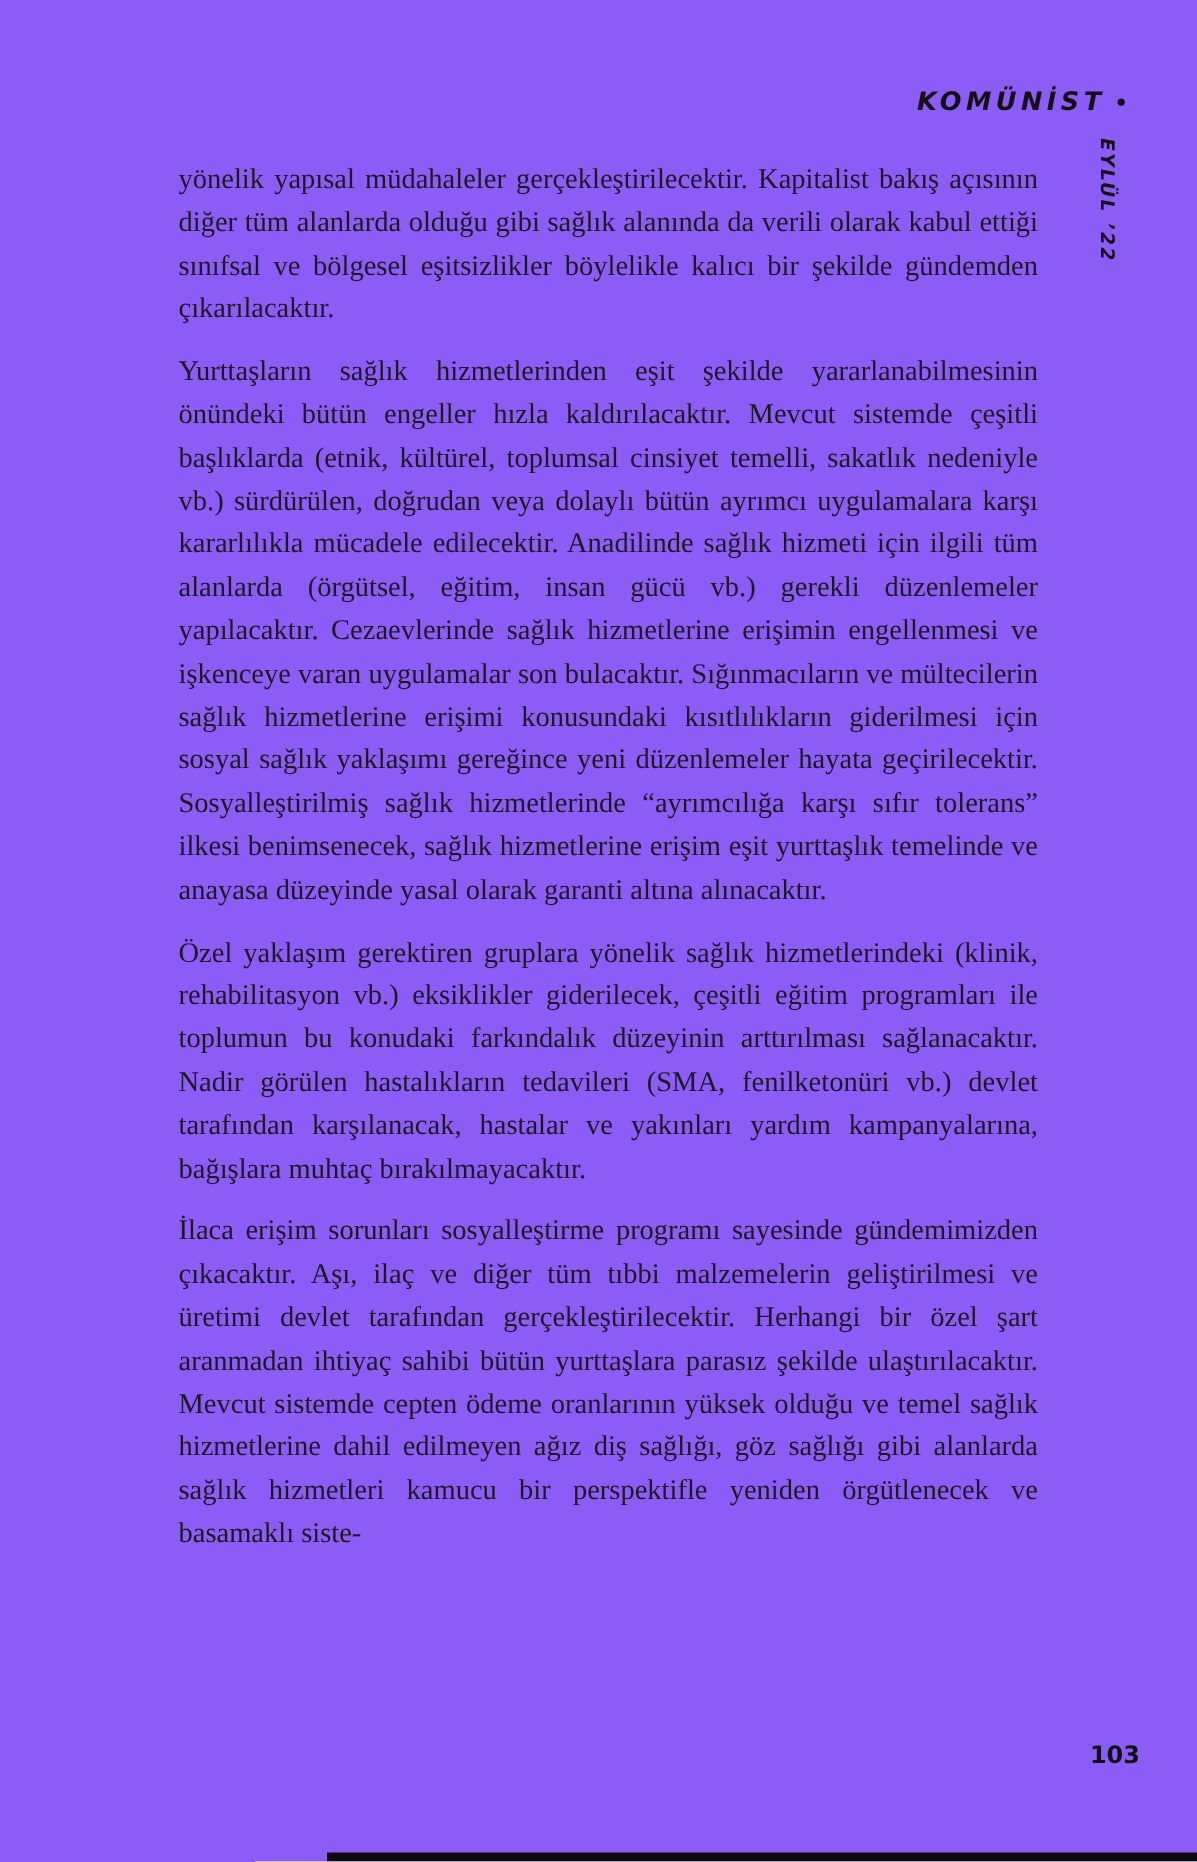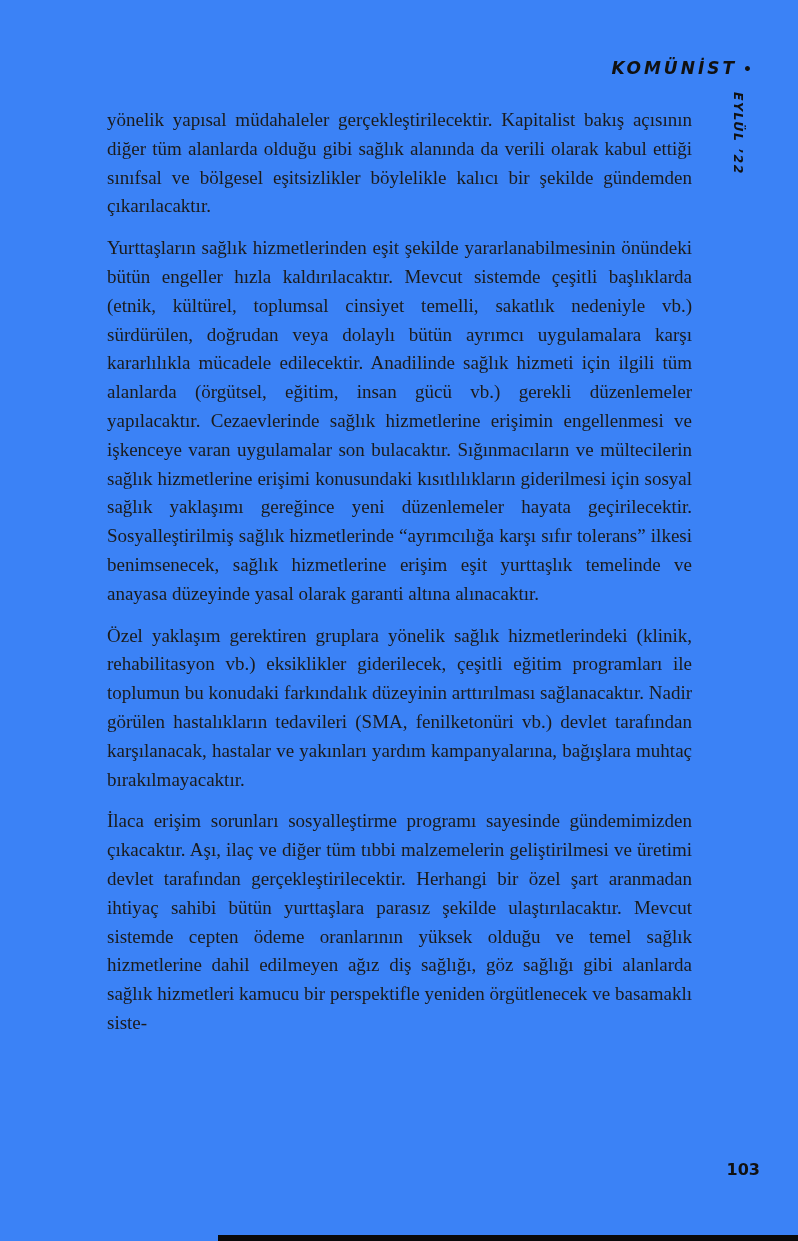--- a/index.html
+++ b/index.html
@@ -4,21 +4,21 @@
 <style>
   html, body {
     margin: 0;
     padding: 0;
     background: #ffffff;
   }
   .page {
     position: relative;
     width: 798px;
     height: 1241px;
-    background: #3b82f6;
+    background: #8b5cf6;
     overflow: hidden;
     font-family: "Liberation Serif", serif;
     color: #1b1b1b;
   }
   .running-head {
     position: absolute;
     top: 58px;
     right: 46px;
     font-family: "DejaVu Sans", sans-serif;
     font-weight: bold;
@@ -48,21 +48,21 @@
   .article-body {
     position: absolute;
     left: 107px;
     top: 106px;
     width: 585px;
     font-size: 19px;
     line-height: 28.8px;
     text-align: justify;
   }
   .article-body p {
-    margin: 0 0 13px 0;
+    margin: 0 0 13px 12px;
     padding: 0;
   }
   .page-number {
     position: absolute;
     right: 38px;
     bottom: 62px;
     font-family: "DejaVu Sans", sans-serif;
     font-weight: bold;
     font-size: 16px;
     color: #111111;

